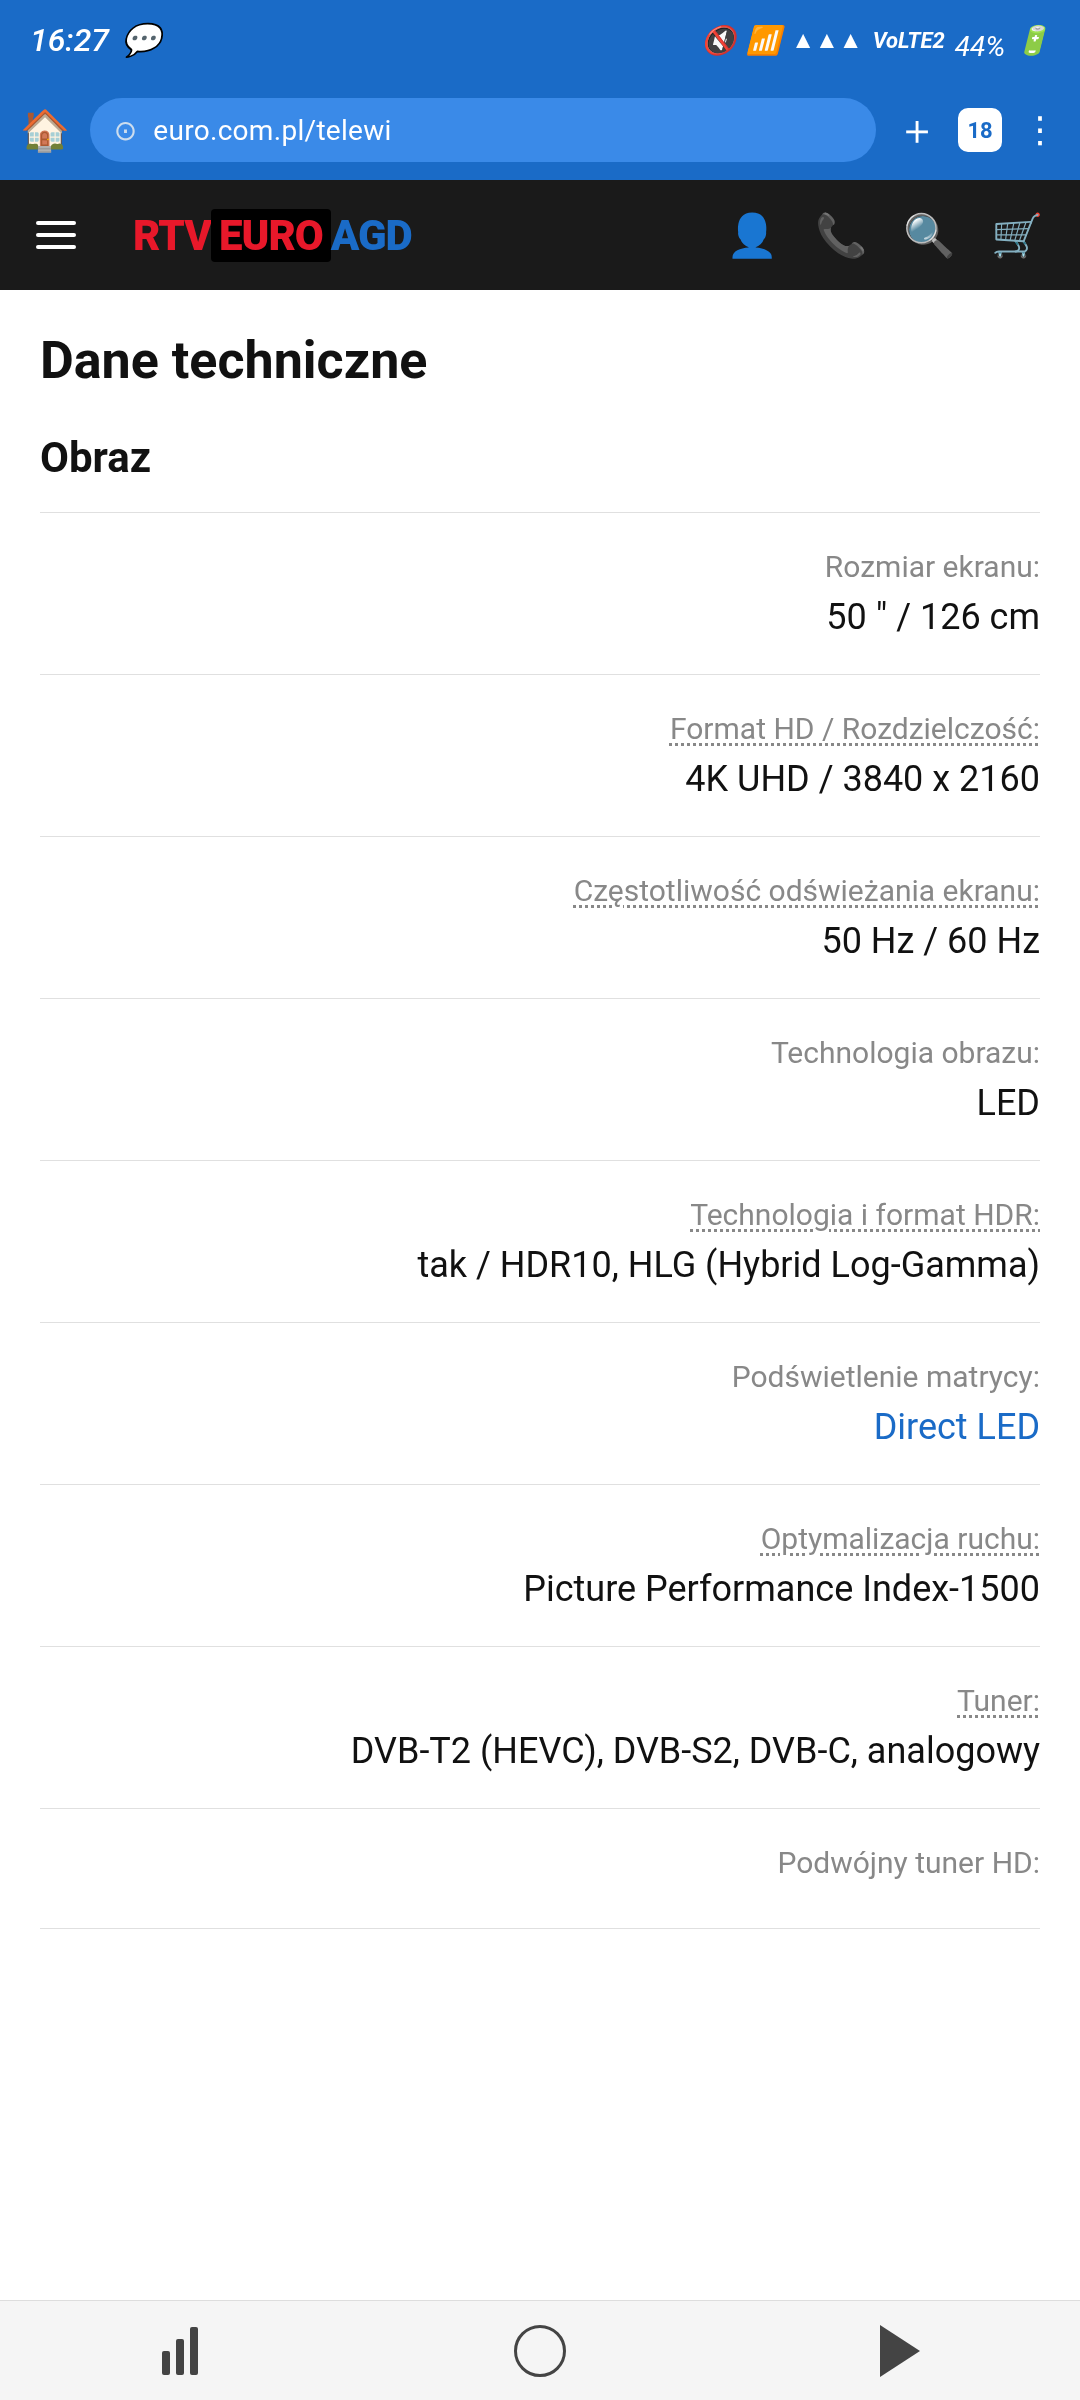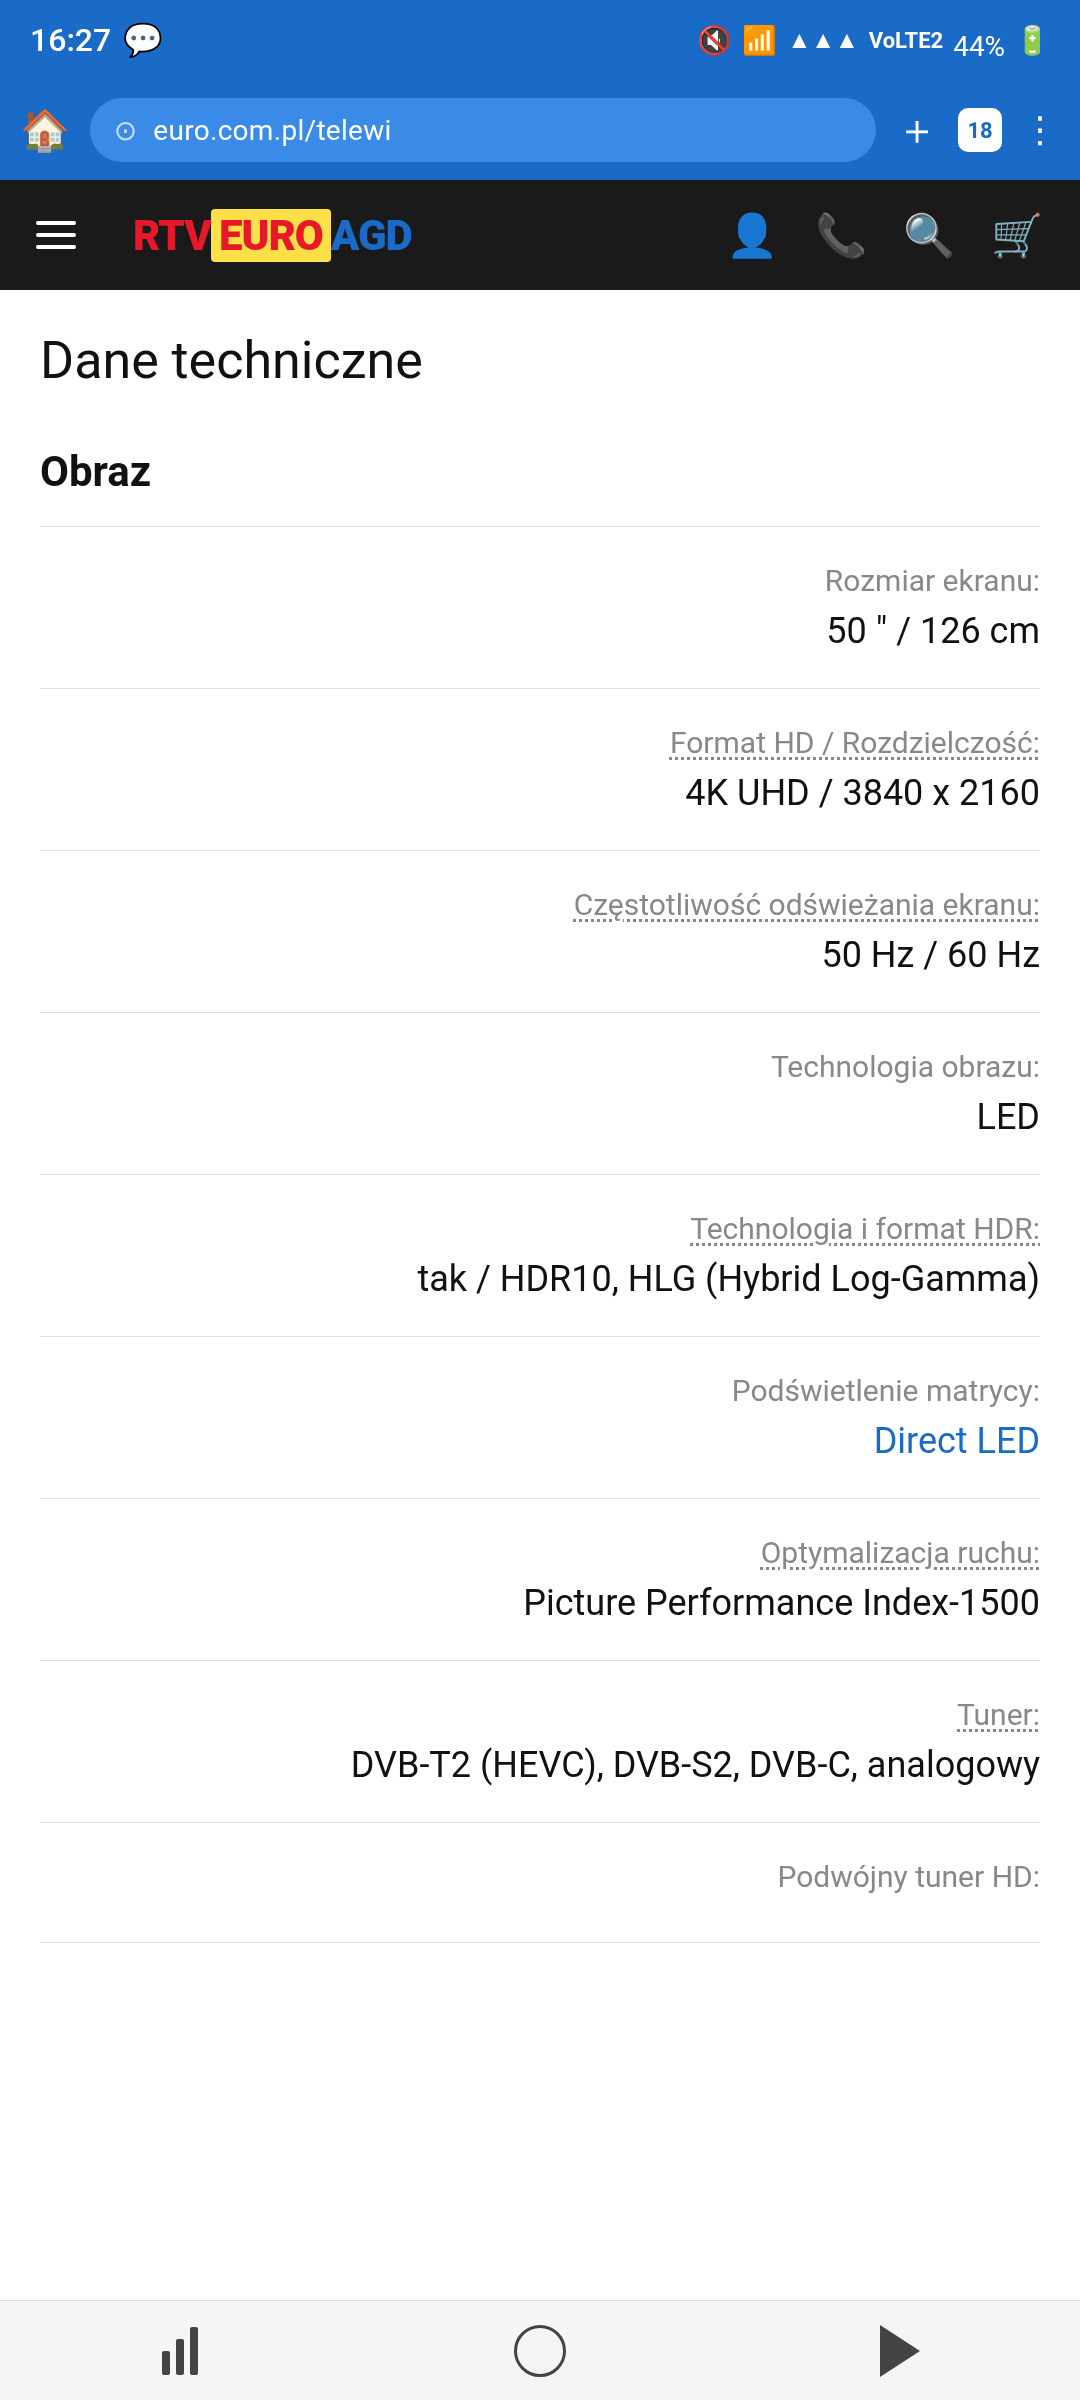--- a/index.html
+++ b/index.html
@@ -15,20 +15,21 @@
 
     
     .status-bar {
       background: #1a6bc7;
       height: 80px;
       display: flex;
       align-items: center;
       justify-content: space-between;
       padding: 4px 30px;
       color: #fff;
+      font-style: italic;
     }
     .status-time {
       font-size: 32px;
       font-weight: 500;
       display: flex;
       align-items: center;
       gap: 12px;
     }
     .status-icons {
       display: flex;
@@ -121,43 +122,43 @@
       border-radius: 2px;
     }
     .logo {
       display: flex;
       align-items: center;
       font-size: 42px;
       font-weight: 900;
       letter-spacing: -1px;
     }
     .logo-rtv { color: #e8182a; }
-    .logo-euro { background: #fde047; color: #e8182a; padding: 2px 8px; border-radius: 4px; }
+    .logo-euro { background: #000000; color: #e8182a; padding: 2px 8px; border-radius: 4px; }
     .logo-agd { color: #1a6bc7; }
     .header-icons {
       display: flex;
       align-items: center;
       gap: 36px;
     }
     .header-icon {
       color: #fff;
       font-size: 42px;
     }
 
     
     .main-content {
       background: #fff;
       padding: 40px 40px 0 40px;
     }
 
     .page-title {
       font-size: 52px;
-      font-weight: 400;
+      font-weight: 700;
       color: #111;
-      margin-bottom: 56px;
+      margin-bottom: 42px;
     }
 
     .section-title {
       font-size: 42px;
       font-weight: 700;
       color: #111;
       margin-bottom: 30px;
     }
 
     .spec-divider {

